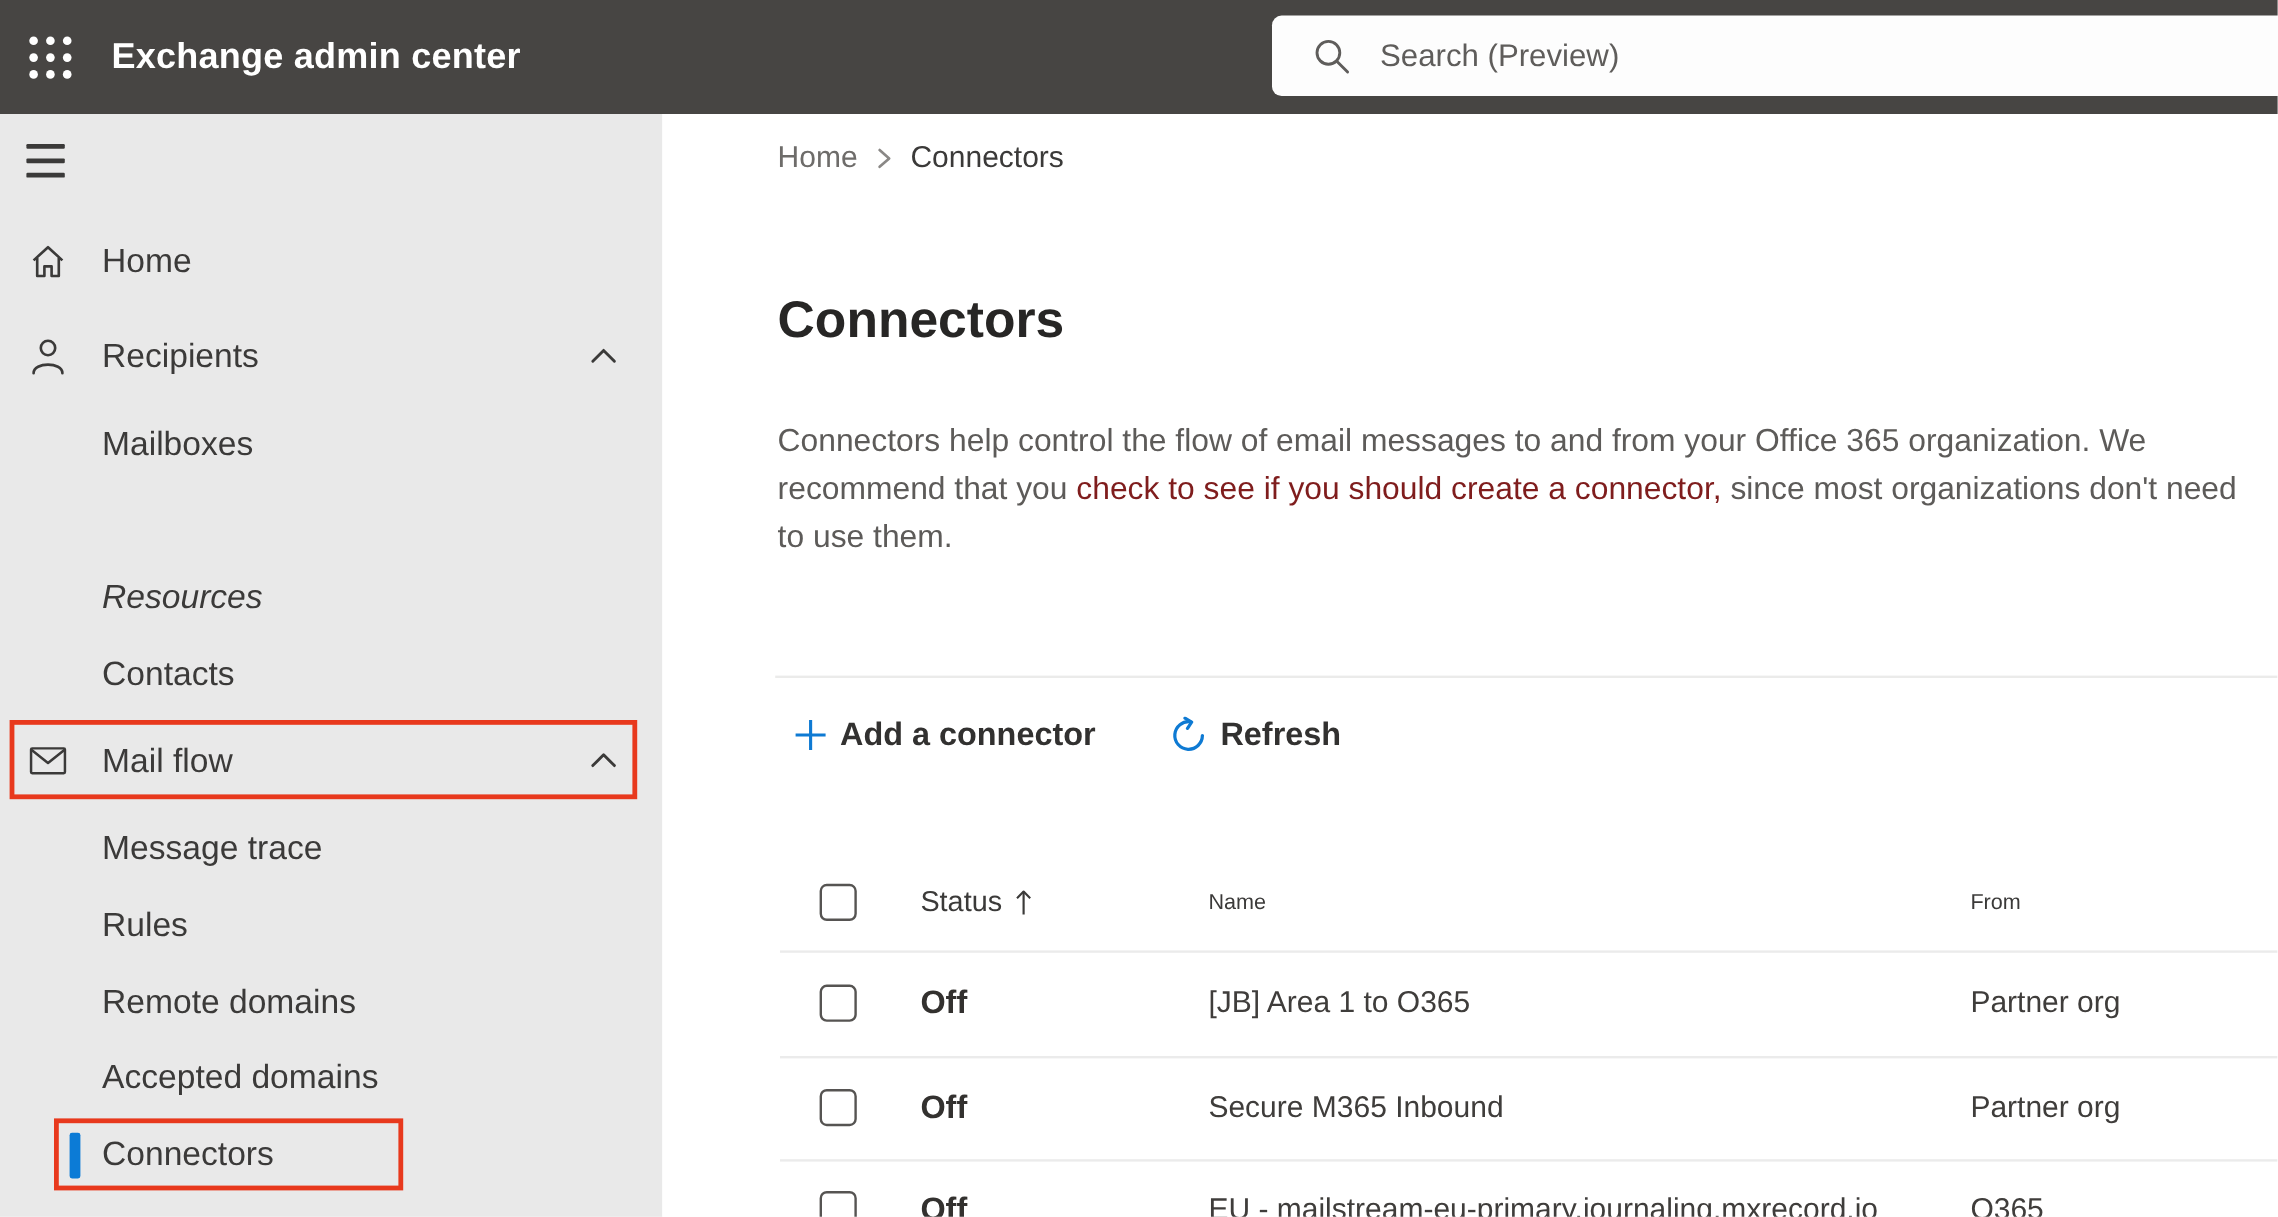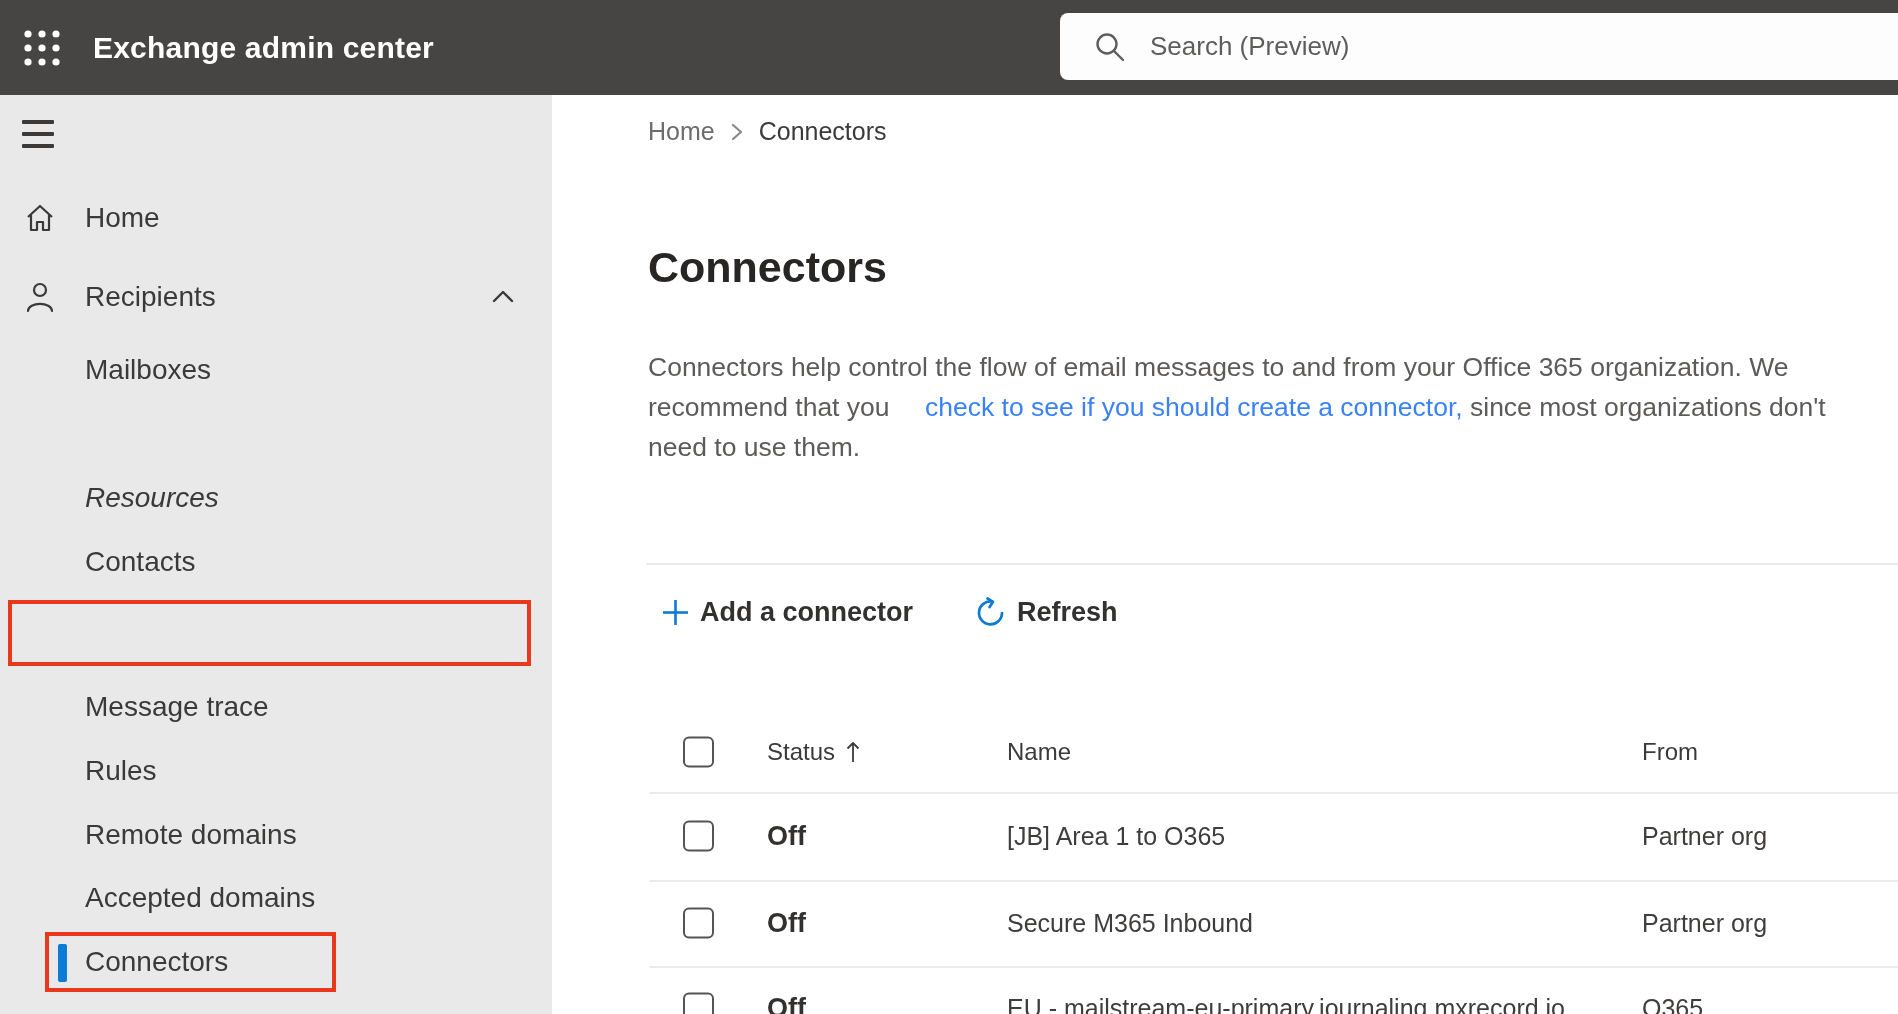--- a/index.html
+++ b/index.html
@@ -30,36 +30,36 @@
   .annot { position:absolute; border:4px solid #e8391d; pointer-events:none; }
   .selbar { position:absolute; left:58px; top:849px; width:9px; height:38px; background:#0c7bd6; border-radius:2px; }
 
   
   .main { position:absolute; left:552px; top:95px; width:1346px; height:919px; background:#fff; overflow:hidden; }
   .breadcrumb { position:absolute; left:96px; top:22px; display:flex; align-items:center; gap:14px; font-size:25px; }
   .breadcrumb .bc-home { color:#6e6c6a; cursor:pointer; }
   .breadcrumb .bc-cur { color:#3b3a39; }
   .page-title { position:absolute; left:96px; top:148px; font-size:43px; font-weight:bold; color:#272625; }
   .descr { position:absolute; left:96px; top:252px; width:1232px; font-size:26.5px; line-height:40px; color:#5d5b59; }
-  .descr a { color:#3b82f6; text-decoration:none; cursor:pointer;margin-left:28px; }
+  .descr a { color:#7f1d1d; text-decoration:none; cursor:pointer; }
   .hr1 { position:absolute; left:94px; right:0; top:468px; height:2px; background:#ebebea; }
   .toolbar { position:absolute; left:110px; top:494px; height:46px; display:flex; align-items:center; gap:62px; }
   .tool-btn { display:flex; align-items:center; gap:11px; cursor:pointer; }
   .tool-btn .tl { font-size:27px; font-weight:bold; color:#323130; }
 
   .checkbox { width:31px; height:31px; border:2.5px solid #565452; border-radius:6px; background:#fff; cursor:pointer; }
   .thead { position:absolute; left:0; right:0; top:627px; height:60px; }
   .trow  { position:absolute; left:0; right:0; height:60px;padding-left:48px; }
   .cell-cb { position:absolute; left:131px; top:50%; transform:translateY(-50%); }
   .cell-status { position:absolute; left:215px; top:50%; transform:translateY(-50%);
                  font-size:24px; color:#3b3a39; display:flex; align-items:center; gap:10px; }
   .trow .cell-status { font-size:27px; font-weight:bold; color:#33312f; }
   .cell-name { position:absolute; left:455px; top:50%; transform:translateY(-50%); font-size:25px; color:#3f3d3b; white-space:nowrap; }
   .cell-from { position:absolute; left:1090px; top:50%; transform:translateY(-50%); font-size:25px; color:#3f3d3b; white-space:nowrap; }
-  .thead .cell-name, .thead .cell-from { font-size:24px; color:#3b3a39; font-weight:normal; }
+  .thead .cell-name, .thead .cell-from { font-size:18px; color:#3b3a39; font-weight:normal; }
   .rowline { position:absolute; left:98px; right:0; height:2px; background:#ebebeb; }
 </style>
 </head>
 <body>
 
 <div class="topbar">
   <div class="waffle">
     <svg width="44" height="44" viewBox="0 0 44 44">
       <g fill="#ffffff">
         <circle cx="8" cy="8" r="3.6"></circle>
@@ -119,20 +119,34 @@
   <div class="nav-item" style="top:250px;">
     <span class="lbl">Mailboxes</span>
   </div>
   <div class="nav-item" style="top:378px;font-style:italic;">
     <span class="lbl">Resources</span>
   </div>
   <div class="nav-item" style="top:442px;">
     <span class="lbl">Contacts</span>
   </div>
 
+  <div class="nav-item" style="top:514px;">
+    <span class="ic">
+      <svg width="34" height="28" viewBox="0 0 34 28" fill="none" stroke="#3b3a39" stroke-width="2.2" stroke-linejoin="round">
+        <rect x="2" y="3" width="30" height="22" rx="1"></rect>
+          <path d="M2 4 L17 16 L32 4"></path>
+      </svg>
+    </span>
+    <span class="lbl">Mail flow</span>
+    <span class="chev">
+      <svg width="26" height="26" viewBox="0 0 26 26" fill="none" stroke="#3b3a39" stroke-width="2.4" stroke-linecap="round" stroke-linejoin="round">
+        <polyline points="4,17 13,8 22,17"></polyline>
+      </svg>
+    </span>
+  </div>
 
   <div class="nav-item" style="top:587px;">
     <span class="lbl">Message trace</span>
   </div>
   <div class="nav-item" style="top:651px;">
     <span class="lbl">Rules</span>
   </div>
   <div class="nav-item" style="top:715px;">
     <span class="lbl">Remote domains</span>
   </div>

